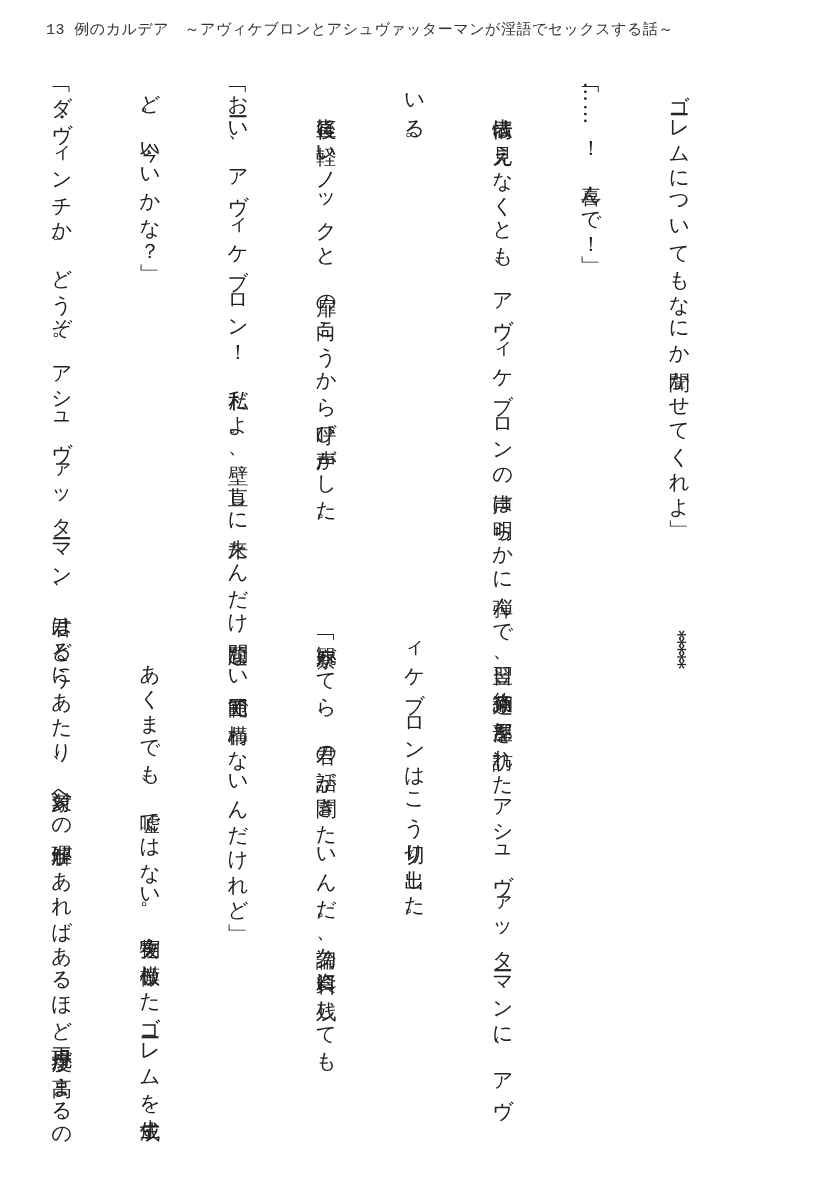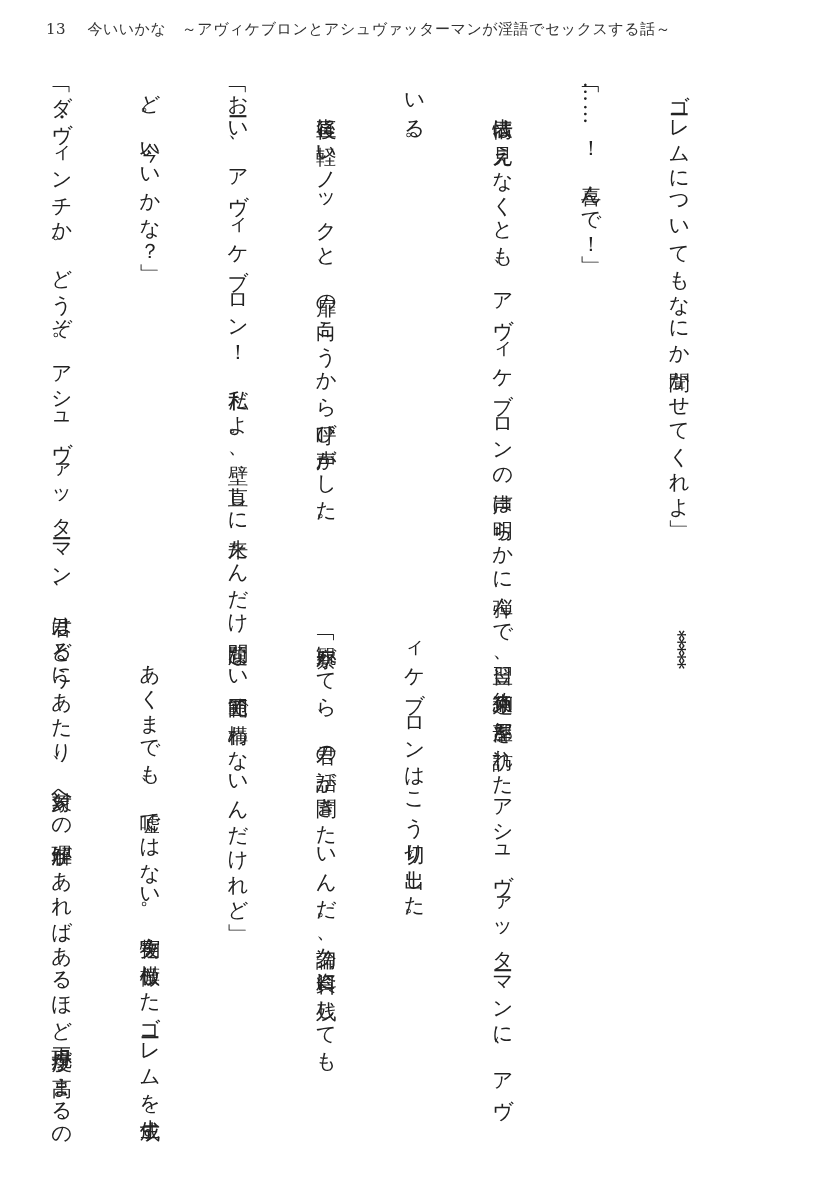--- a/index.html
+++ b/index.html
@@ -18,21 +18,22 @@
   .header {
     position: absolute;
     left: 46px;
     top: 20px;
     font-size: 15px;
     color: #333333;
     white-space: nowrap;
     letter-spacing: 0.5px;
   }
   .header .page-num {
-    margin-right: 16px;
+    margin-right: 4px;
+    font-family: Liberation Mono, monospace;
   }
   .tier {
     position: absolute;
     writing-mode: vertical-rl;
     -webkit-writing-mode: vertical-rl;
     font-size: 20.5px;
     line-height: 29.4px;
     letter-spacing: 1.6px;
     white-space: pre;
     color: #222222;
@@ -55,21 +56,21 @@
     font-size: 18px;
     padding-top: 2px;
     font-weight: bold;
   }
 </style>
 </head>
 <body>
 
 <div class="header">
   <span class="page-num">13</span>
-  <span>今いいかな　～アヴィケブロンとアシュヴァッターマンが淫語でセックスする話～</span>
+  <span>例のカルデア　～アヴィケブロンとアシュヴァッターマンが淫語でセックスする話～</span>
 </div>
 
 <div class="tier tier-top">
   <span class="col">ゴーレムについてもなにか聞かせてくれよ」</span>
   <span class="col">「……！　喜んで！」</span>
   <span class="col">　表情は見えなくとも、アヴィケブロンの声は明らかに弾んで</span>
   <span class="col">いる。</span>
   <span class="col">　直後に軽いノックと、扉の向こうから呼び声がした。</span>
   <span class="col">「おーい、アヴィケブロン！　私だよ。壁、直しに来たんだけ</span>
   <span class="col">ど。今いいかな？」</span>

